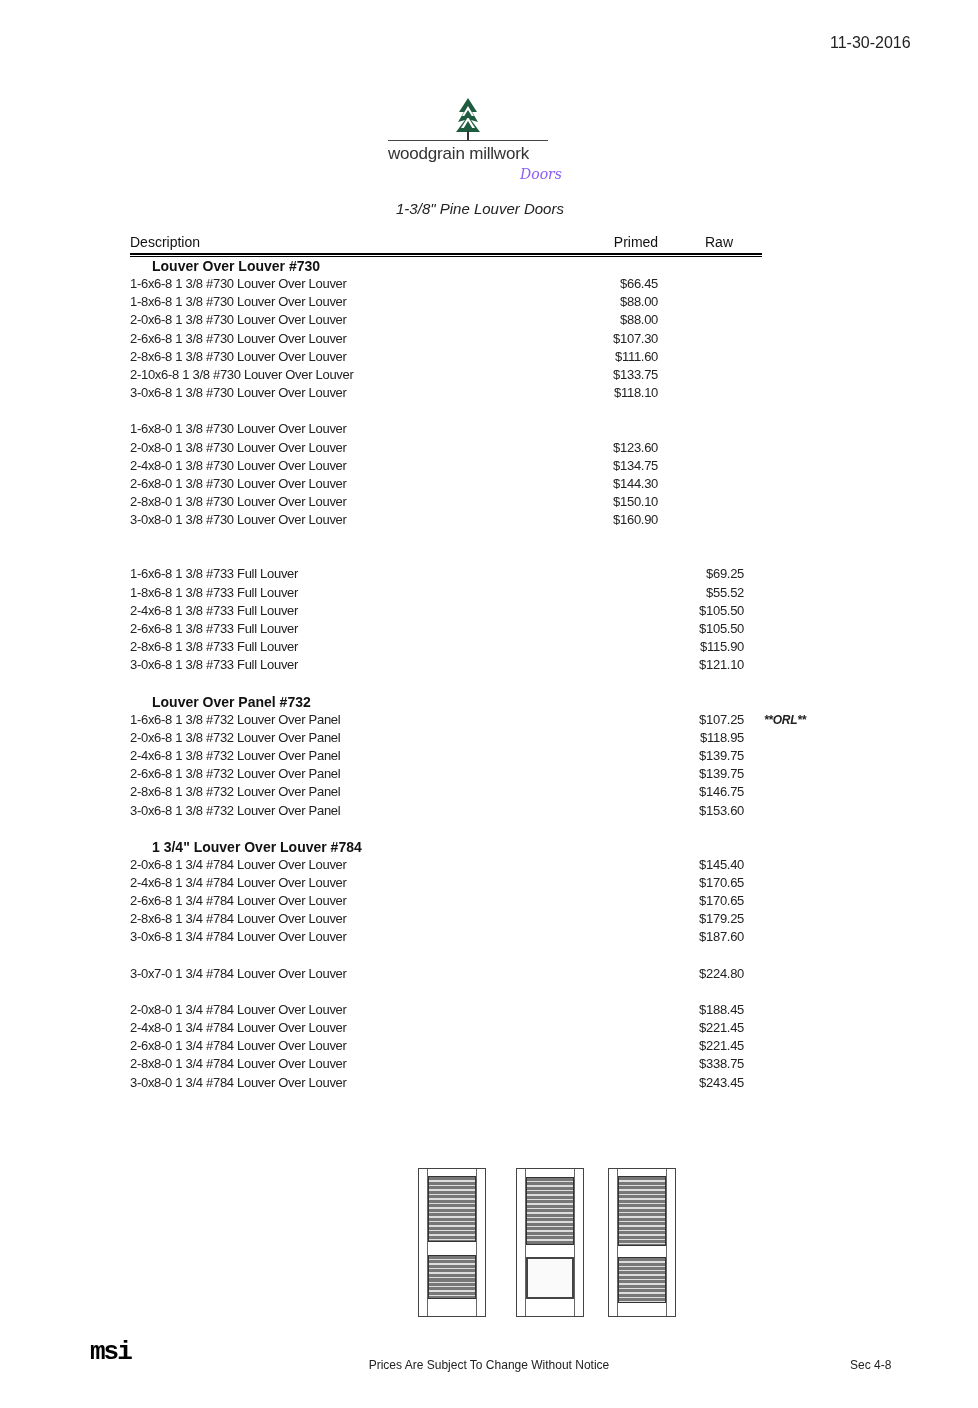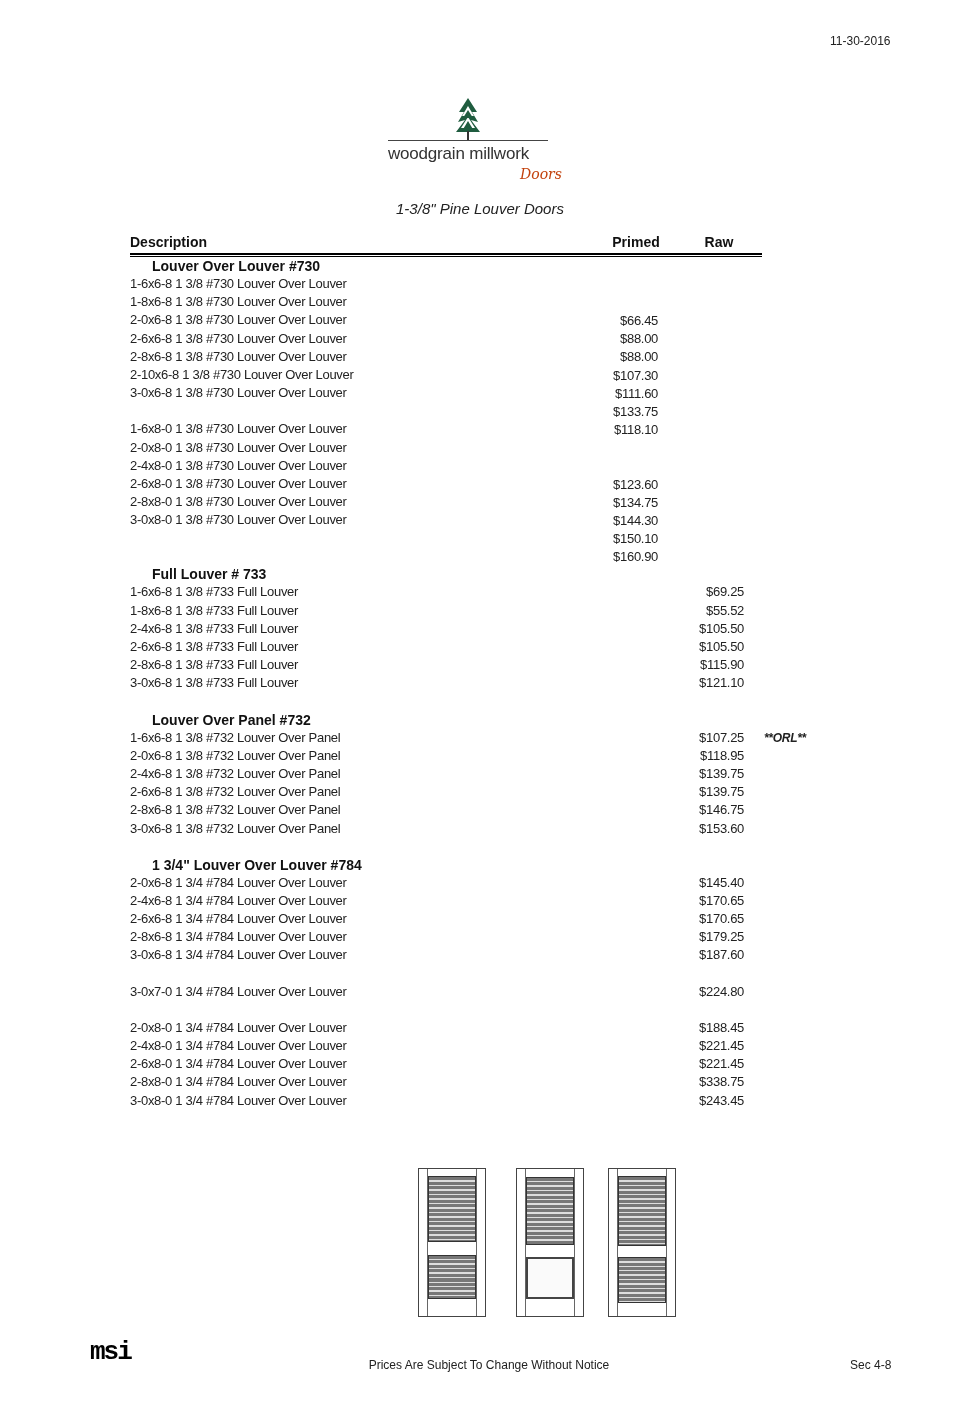--- a/index.html
+++ b/index.html
@@ -1,33 +1,33 @@
 <!DOCTYPE html>
 <html><head>
 <meta charset="utf-8">
 <style>
   html, body { margin: 0; padding: 0; background: #ffffff; }
   body { width: 978px; height: 1408px; position: relative; overflow: hidden;
          font-family: "Liberation Sans", sans-serif; color: #111; }
-  .date { position: absolute; top: 34px; left: 830px; font-size: 12px; color: #222; }
+  .date { position: absolute; top: 34px; left: 830px; font-size: 16px; color: #222; }
   .logo { position: absolute; top: 98px; left: 388px; width: 180px; height: 92px; }
   .logo-text { position: absolute; top: 46px; left: 0; font-size: 17px; color: #333; letter-spacing: -0.2px; }
   .logo-line { position: absolute; top: 42px; left: 0; width: 160px; height: 1px; background: #444; }
-  .logo-doors { position: absolute; top: 68px; left: 132px; font-family: "DejaVu Serif", serif; font-style: italic; font-size: 14px; color: #c2410c; }
+  .logo-doors { position: absolute; top: 68px; left: 132px; font-family: "DejaVu Serif", serif; font-style: italic; font-size: 14px; color: #8b5cf6; }
   .title { position: absolute; top: 200px; left: 0; width: 960px; text-align: center; font-size: 15px; font-style: italic; color: #222; }
   .table { position: absolute; top: 230px; left: 130px; width: 632px; }
-  .hdr { display: flex; font-weight: bold; font-size: 14px; height: 20px; align-items: flex-end; padding-bottom: 2px; }
+  .hdr { display: flex; font-weight: normal; font-size: 14px; height: 20px; align-items: flex-end; padding-bottom: 2px; }
   .hdr .c-desc { flex: 1; }
   .hdr .c-primed { width: 60px; text-align: center; position: absolute; left: 476px; margin-top: 36px; }
   .hdr .c-raw { width: 50px; text-align: center; position: absolute; left: 564px; }
   .dbl { border-top: 2px solid #000; border-bottom: 1px solid #000; height: 1px; margin-top: 1px; }
   .section-title { font-weight: bold; font-size: 14px; height: 18px; line-height: 18px; margin-top: 0; padding-left: 22px; }
   .row { position: relative; height: 18.2px; line-height: 18.2px; font-size: 13px; letter-spacing: -0.3px; color: #222; }
   .row .d { position: absolute; left: 0; }
-  .row .p { position: absolute; left: 468px; width: 60px; text-align: right; margin-top: 37px; }
+  .row .p { position: absolute; left: 468px; width: 60px; text-align: right; }
   .row .r { position: absolute; left: 552px; width: 62px; text-align: right; }
   .row .n { position: absolute; left: 634px; font-style: italic; font-weight: bold; font-size: 12px; }
   .gap { height: 18px; }
   .doors { position: absolute; top: 1168px; left: 418px; }
   .door { position: absolute; top: 0; width: 66px; height: 147px; border: 1px solid #444; background: #fff; }
   .stile-l, .stile-r { position: absolute; top: 0; bottom: 0; width: 1px; background: #666; }
   .stile-l { left: 8px; } .stile-r { right: 8px; }
   .louver { position: absolute; left: 9px; right: 9px;
             background: repeating-linear-gradient(to bottom, #777 0px, #777 3px, #ddd 3px, #ddd 4.5px);
             border: 1px solid #333; }
@@ -129,21 +129,20 @@
         <span class="p">$150.10</span>
         <span class="r"></span>
       </div>
       <div class="row">
         <span class="d">3-0x8-0 1 3/8 #730 Louver Over Louver</span>
         <span class="p">$160.90</span>
         <span class="r"></span>
       </div>
       <div class="gap"></div>
       <div class="gap"></div>
-      <div class="section-title">Full Louver # 733</div>
       <div class="row">
         <span class="d">1-6x6-8 1 3/8 #733 Full Louver</span>
         <span class="p"></span>
         <span class="r">$69.25</span>
       </div>
       <div class="row">
         <span class="d">1-8x6-8 1 3/8 #733 Full Louver</span>
         <span class="p"></span>
         <span class="r">$55.52</span>
       </div>

